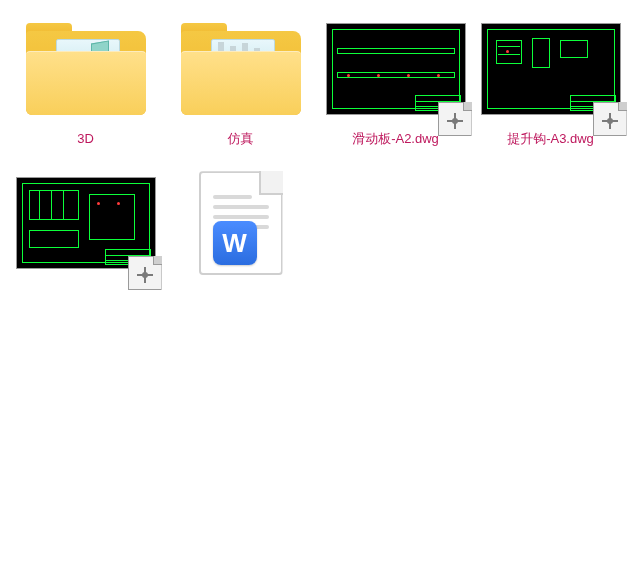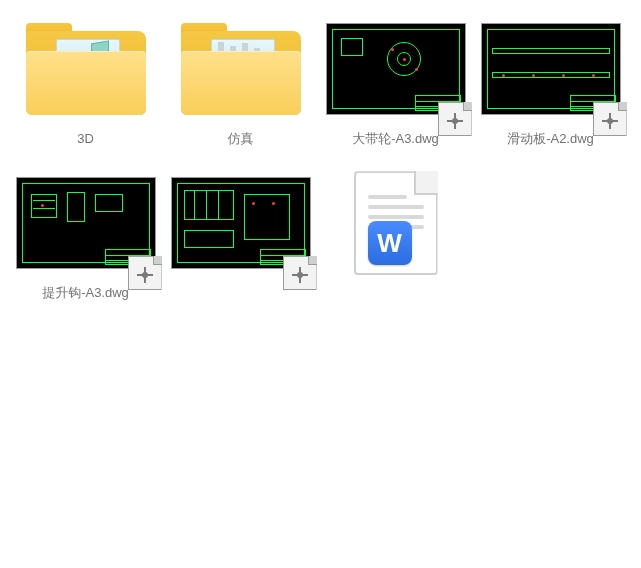--- a/index.html
+++ b/index.html
@@ -26,21 +26,21 @@
   .thumb-wrap {
     width: 144px;
     height: 110px;
     display: flex;
     align-items: center;
     justify-content: center;
     position: relative;
   }
   .label {
     text-align: center;
-    color: #737373;
+    color: #be185d;
     line-height: 1.4;
     padding-top: 6px;
     max-width: 140px;
     word-break: break-word;
   }
 
   
   .folder {
     width: 120px;
     height: 92px;
@@ -260,42 +260,20 @@
       <div class="folder">
         <div class="folder-tab"></div>
         <div class="folder-back"></div>
         <div class="folder-peek bars"></div>
         <div class="folder-front"></div>
       </div>
     </div>
     <div class="label">仿真</div>
   </div>
 
-  <div class="item">
-    <div class="thumb-wrap">
-      <div class="dwg">
-        <div class="frame"></div>
-        <div class="block" style="left:14px;top:14px;width:22px;height:18px;"></div>
-        <div class="circle" style="left:60px;top:18px;width:34px;height:34px;"></div>
-        <div class="circle" style="left:70px;top:28px;width:14px;height:14px;"></div>
-        <div class="dot" style="left:76px;top:34px;"></div>
-        <div class="dot" style="left:64px;top:24px;"></div>
-        <div class="dot" style="left:88px;top:44px;"></div>
-        <div class="tblock"></div>
-      </div>
-      <div class="dwg-badge">
-        <div class="sheet"></div>
-          <div class="fold"></div>
-          <div class="cross">
-            <div class="c"></div>
-          </div>
-      </div>
-    </div>
-    <div class="label">大带轮-A3.dwg</div>
-  </div>
 
   <div class="item">
     <div class="thumb-wrap">
       <div class="dwg">
         <div class="frame"></div>
         <div class="hbar" style="left:10px;top:24px;right:10px;height:6px;"></div>
         <div class="hbar" style="left:10px;top:48px;right:10px;height:6px;"></div>
         <div class="dot" style="left:20px;top:50px;"></div>
         <div class="dot" style="left:50px;top:50px;"></div>
         <div class="dot" style="left:80px;top:50px;"></div>

